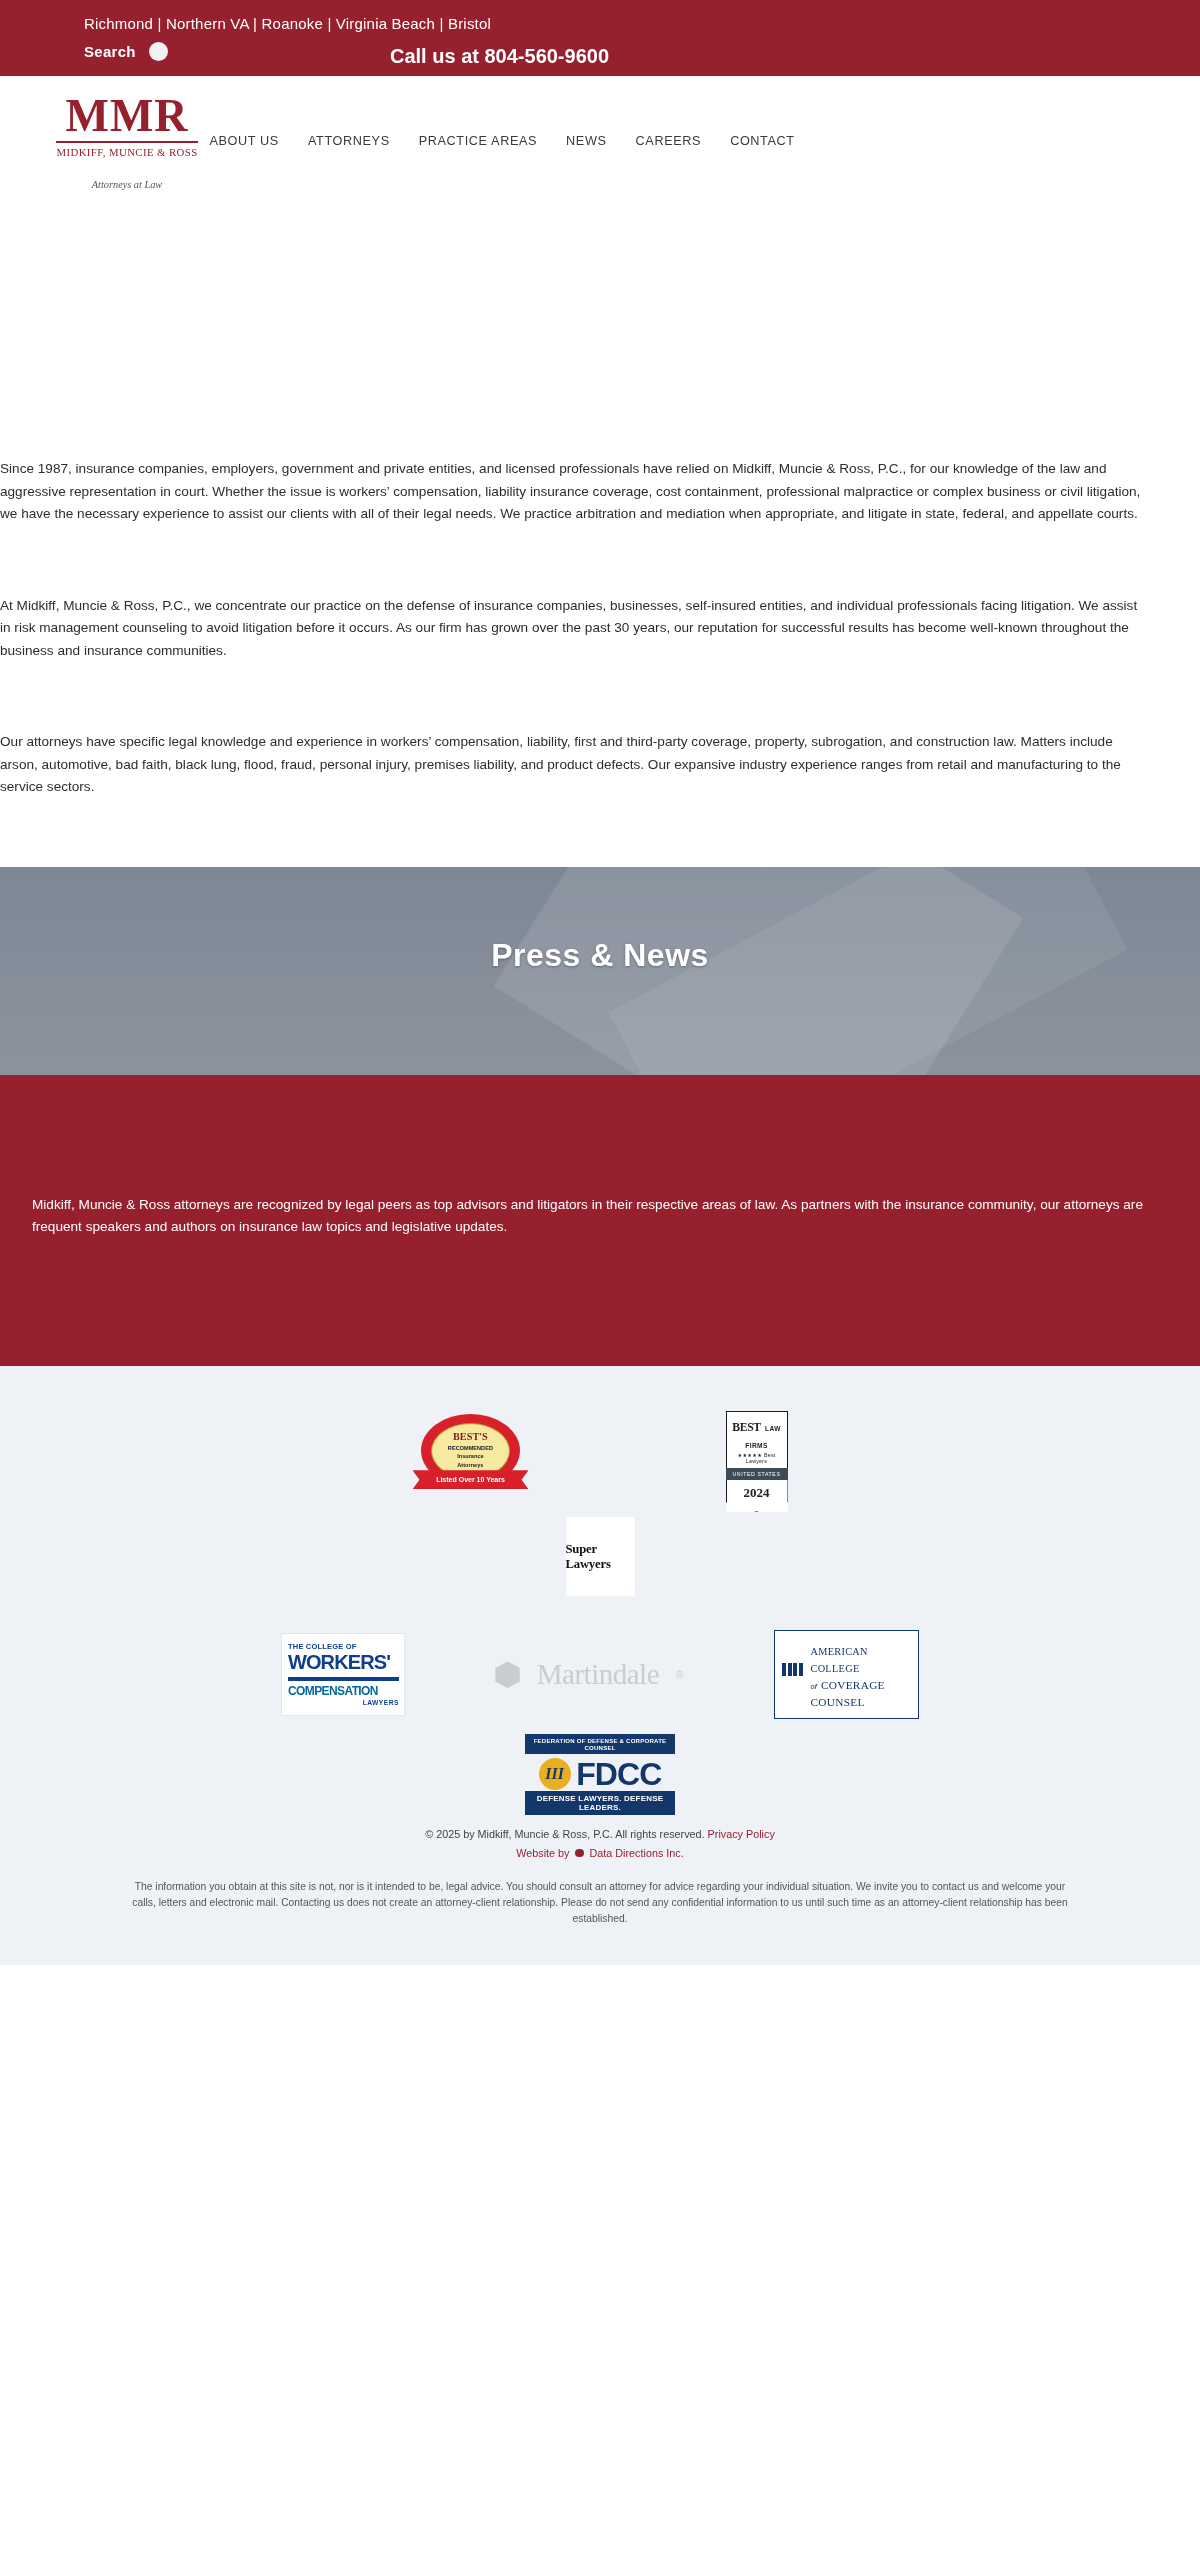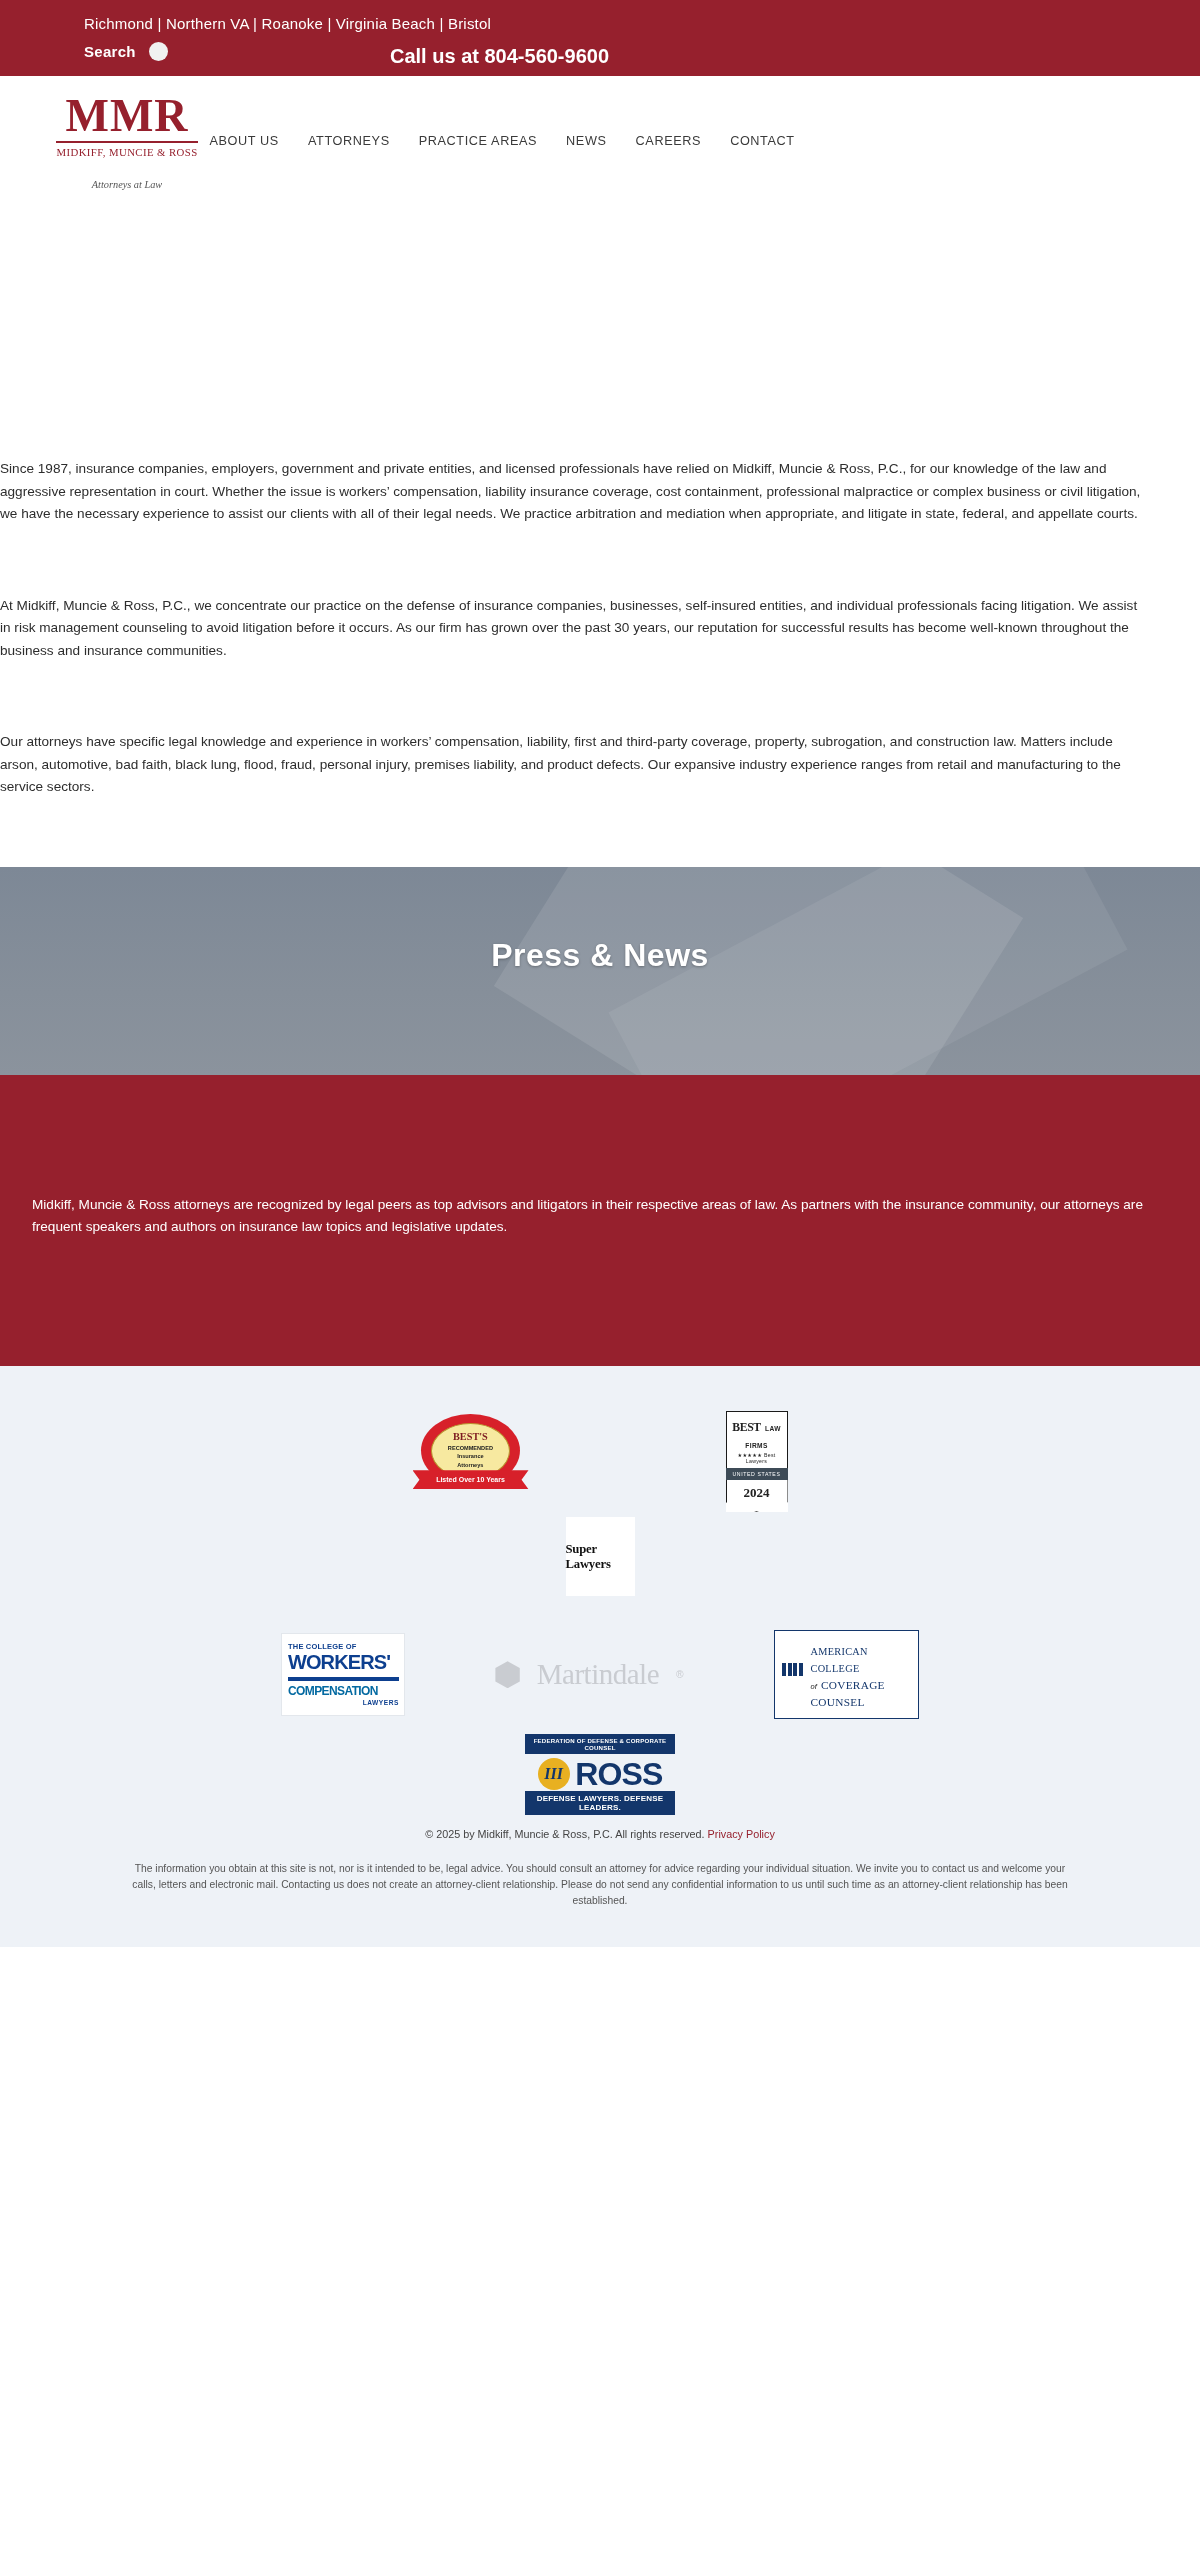--- a/index.html
+++ b/index.html
@@ -468,27 +468,32 @@
         <span class="t2">COVERAGE COUNSEL</span>
       </span>
     </div>
   </div>
 
   <div class="badge-row badge-row-4">
     <div class="fdcc">
       <div class="top">FEDERATION OF DEFENSE &amp; CORPORATE COUNSEL</div>
       <div class="mid">
         <span class="seal">III</span>
-        <span class="letters">ROSS</span>
+        <span class="letters">FDCC</span>
       </div>
       <div class="bot">DEFENSE LAWYERS. DEFENSE LEADERS.</div>
     </div>
   </div>
 </section>
 
 <footer class="footer">
   <div class="copy">
     <span>© 2025 by Midkiff, Muncie &amp; Ross, P.C. All rights reserved.</span>
     <a href="#">Privacy Policy</a>
   </div>
+  <div class="webby">
+    <span>Website by</span>
+    <span class="dot"></span>
+    <a href="#">Data Directions Inc.</a>
+  </div>
   <div class="disclaimer">The information you obtain at this site is not, nor is it intended to be, legal advice. You should consult an attorney for advice regarding your individual situation. We invite you to contact us and welcome your calls, letters and electronic mail. Contacting us does not create an attorney-client relationship. Please do not send any confidential information to us until such time as an attorney-client relationship has been established.</div>
 </footer>
 
 
 </body></html>

